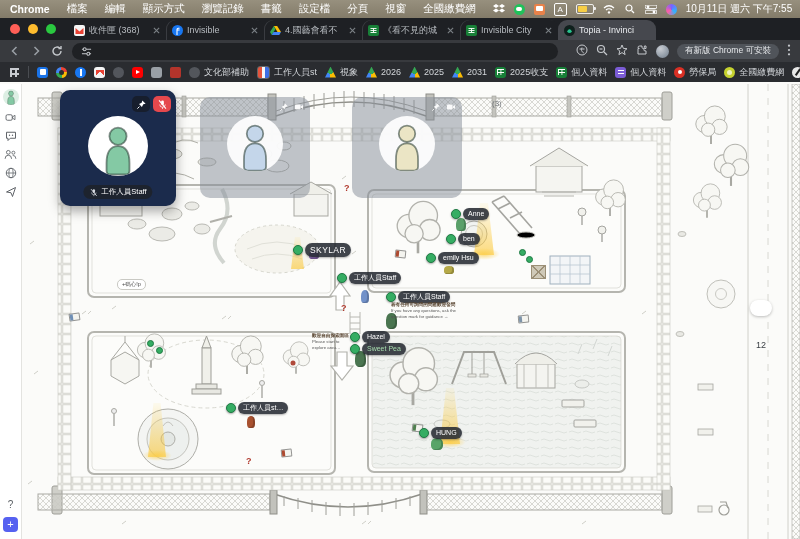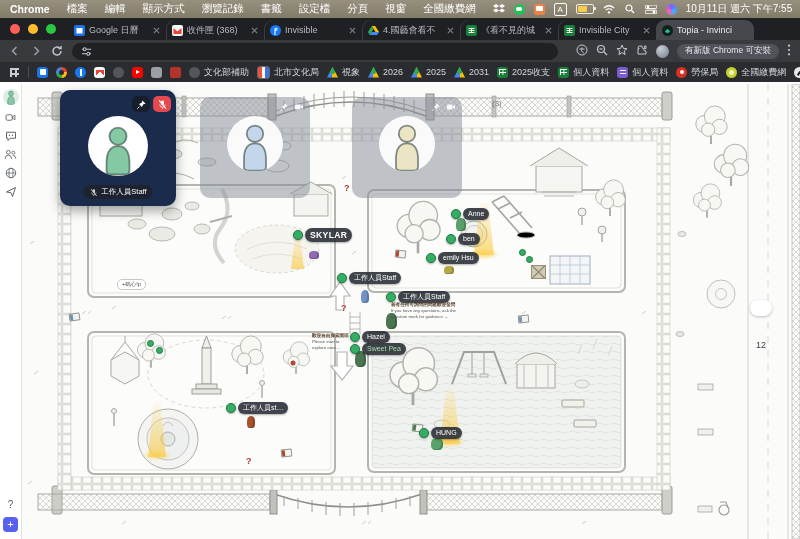--- a/index.html
+++ b/index.html
@@ -206,30 +206,20 @@
 
   <div id="tabstrip">
     <div id="lights">
       <span class="light" style="background:#ff5f57"></span>
       <span class="light" style="background:#febc2e"></span>
       <span class="light" style="background:#2ac840"></span>
     </div>
 
     <div class="tab">
       <svg class="fav" width="11" height="11" viewBox="0 0 11 11">
-          <rect width="11" height="11" rx="2" fill="#1a73e8"></rect>
-          <rect x="2.5" y="3" width="6" height="5.5" fill="#fff"></rect>
-        </svg>
-      <span class="lbl">Google 日曆</span>
-      <svg class="xbtn" width="7" height="7" viewBox="0 0 8 8">
-          <path d="M1 1 L7 7 M7 1 L1 7" stroke="#9aa0a6" stroke-width="1.3"></path>
-        </svg>
-    </div>
-    <div class="tab">
-      <svg class="fav" width="11" height="11" viewBox="0 0 11 11">
           <rect width="11" height="11" rx="2" fill="#f5f5f5"></rect>
           <path d="M1.5 3 L5.5 6.5 L9.5 3 V9 H1.5 Z" fill="#ea4335"></path>
         </svg>
       <span class="lbl">收件匣 (368)</span>
       <svg class="xbtn" width="7" height="7" viewBox="0 0 8 8">
           <path d="M1 1 L7 7 M7 1 L1 7" stroke="#9aa0a6" stroke-width="1.3"></path>
         </svg>
     </div>
     <div class="tab">
       <svg class="fav" width="11" height="11" viewBox="0 0 11 11">
@@ -353,21 +343,21 @@
     <span class="bi bi-dark"></span>
     <span class="bi bi-yt"></span>
     <span class="bi bi-gray"></span>
     <span class="bi bi-red"></span>
     <span class="bm">
         <span class="bi bi-dark"></span>
         <span>文化部補助</span>
       </span>
     <span class="bm">
         <span class="bi bi-flag"></span>
-        <span>北市文化局</span>
+        <span>工作人員st</span>
       </span>
     <span class="bm">
         <span class="bi bi-drive"></span>
         <span>視象</span>
       </span>
     <span class="bm">
         <span class="bi bi-drive"></span>
         <span>2026</span>
       </span>
     <span class="bm">
@@ -612,21 +602,21 @@
     <div class="sprite chibi" style="left:355px;top:269px;width:11px;height:16px;background:#4a7550;"></div>
     <div class="sprite chibi" style="left:247px;top:334px;width:8px;height:12px;background:#a8512f;"></div>
     <div class="sprite chibi" style="left:431px;top:356px;width:12px;height:12px;background:#58a468;"></div>
     <div class="sprite crate" style="left:531px;top:183px;"></div>
 
     <div class="minidot" style="left:519px;top:167px;"></div>
     <div class="minidot" style="left:526px;top:174px;"></div>
     <div class="minidot" style="left:147px;top:258px;"></div>
     <div class="minidot" style="left:156px;top:265px;"></div>
 
-    <div class="player" style="left:293px;top:146px;font-weight:bold;">
+    <div class="player" style="left:293px;top:161px;">
       <span class="gdot"></span>
       <span class="npill lg">SKYLAR</span>
     </div>
     <div class="player" style="left:451px;top:126px;">
       <span class="gdot"></span>
       <span class="npill">Anne</span>
     </div>
     <div class="player" style="left:446px;top:151px;">
       <span class="gdot"></span>
       <span class="npill">ben</span>

